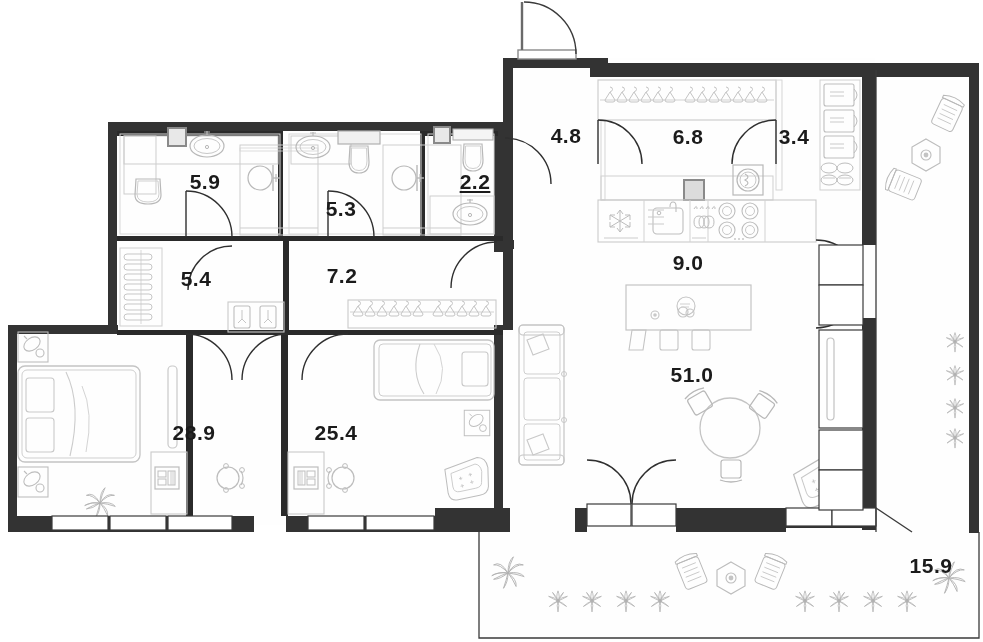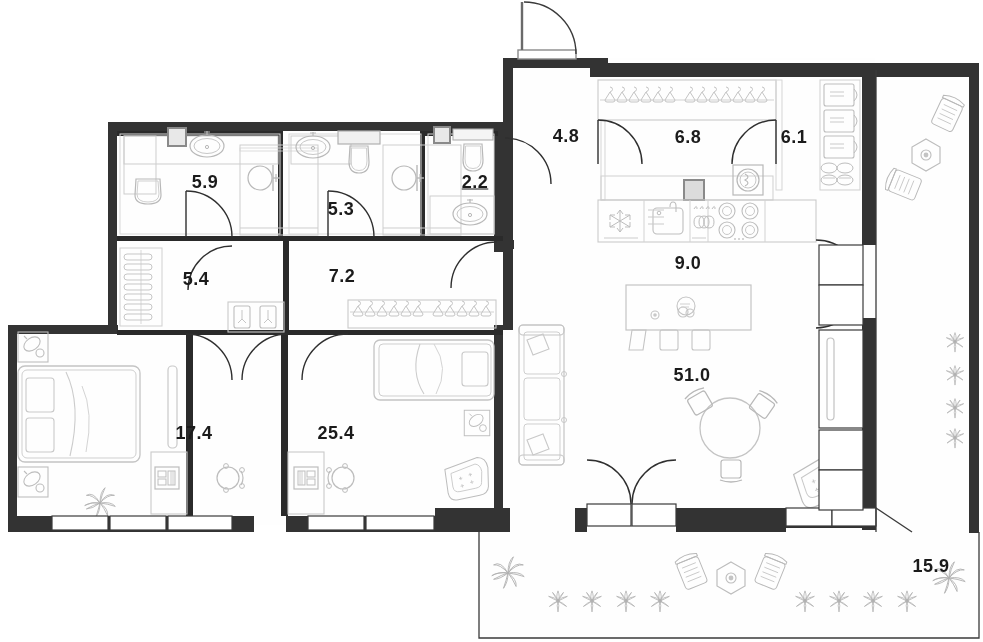--- a/index.html
+++ b/index.html
@@ -2,21 +2,21 @@
 <html><head>
 <meta charset="utf-8">
 <style>
   html,body{margin:0;padding:0;background:#ffffff;}
   body{font-family:"Liberation Sans",sans-serif;}
   #plan{position:relative;width:983px;height:642px;background:#ffffff;overflow:hidden;}
   #plan svg{position:absolute;left:0;top:0;width:983px;height:642px;}
   .area-label{
     position:absolute;
     font-family:"Liberation Sans",sans-serif;
-    font-size:18px;
+    font-size:21px;
     font-weight:700;
     color:#1b1b1b;
     letter-spacing:0.5px;
     white-space:nowrap;
     transform:translate(-50%,-50%);
     user-select:none;
   }
 </style>
 </head>
 <body>
@@ -559,20 +559,20 @@
 
 </svg>
 
 <div class="area-label" style="left:205px;top:182px;">5.9</div>
 <div class="area-label" style="left:341px;top:182px;margin-top:27px;">5.3</div>
 <div class="area-label" style="left:475px;top:182px;text-decoration:underline;">2.2</div>
 <div class="area-label" style="left:196px;top:279px;text-align:right;">5.4</div>
 <div class="area-label" style="left:342px;top:276px;">7.2</div>
 <div class="area-label" style="left:566px;top:136px;">4.8</div>
 <div class="area-label" style="left:688px;top:137px;">6.8</div>
-<div class="area-label" style="left:794px;top:137px;">6.1</div>
+<div class="area-label" style="left:794px;top:137px;">3.4</div>
 <div class="area-label" style="left:688px;top:263px;">9.0</div>
 <div class="area-label" style="left:692px;top:375px;">51.0</div>
-<div class="area-label" style="left:194px;top:433px;">17.4</div>
+<div class="area-label" style="left:194px;top:433px;">28.9</div>
 <div class="area-label" style="left:336px;top:433px;">25.4</div>
 <div class="area-label" style="left:931px;top:566px;">15.9</div>
 
 </div>
 
 </body></html>

